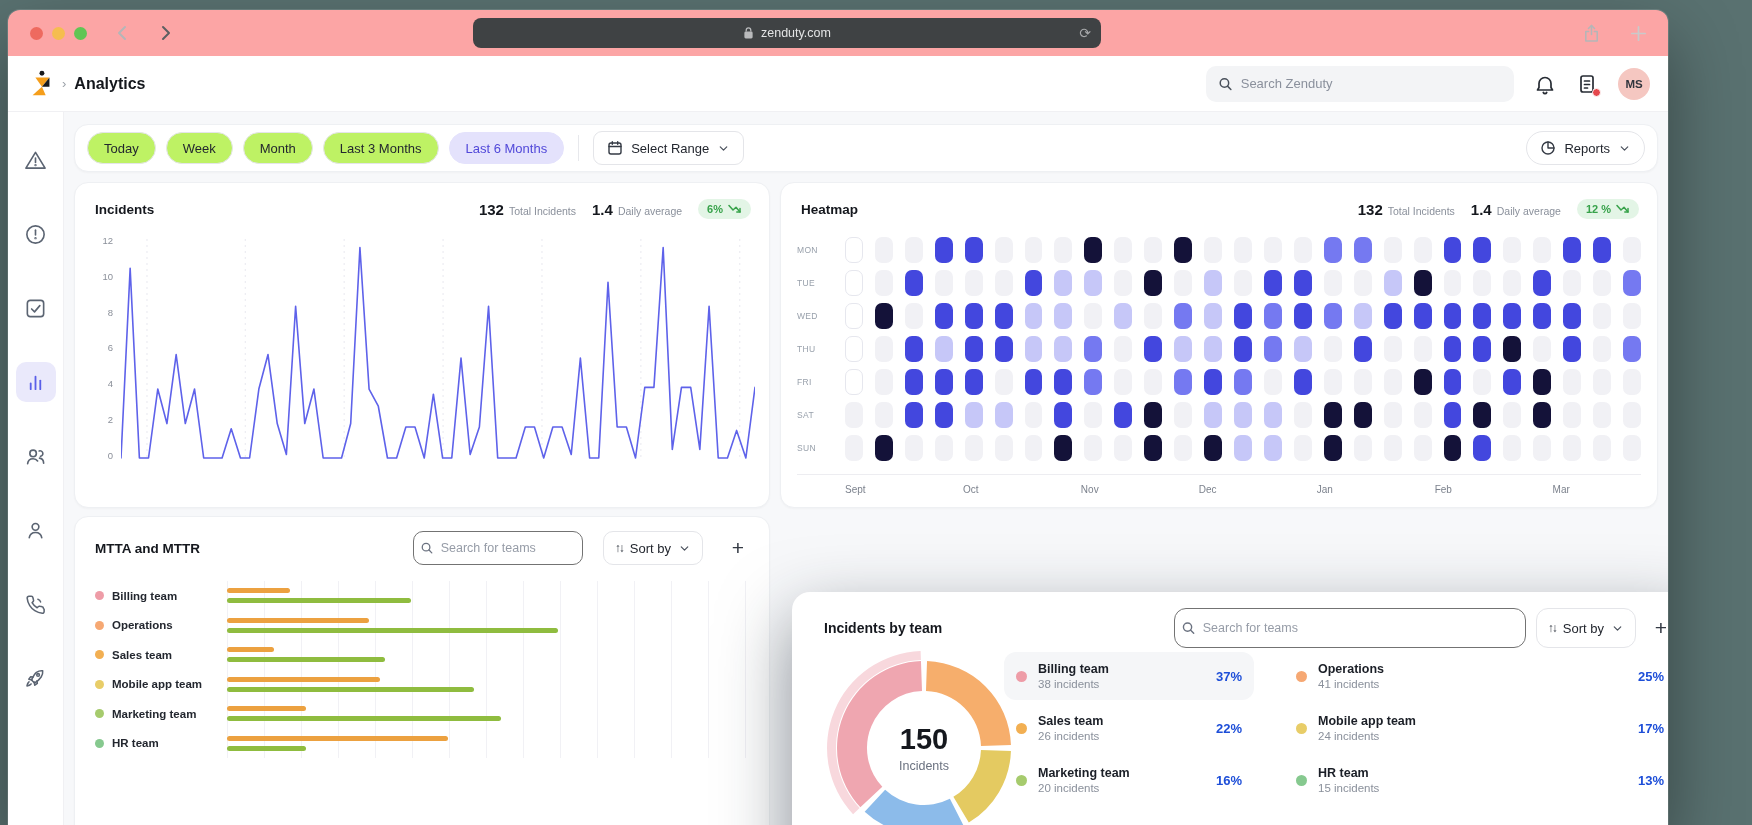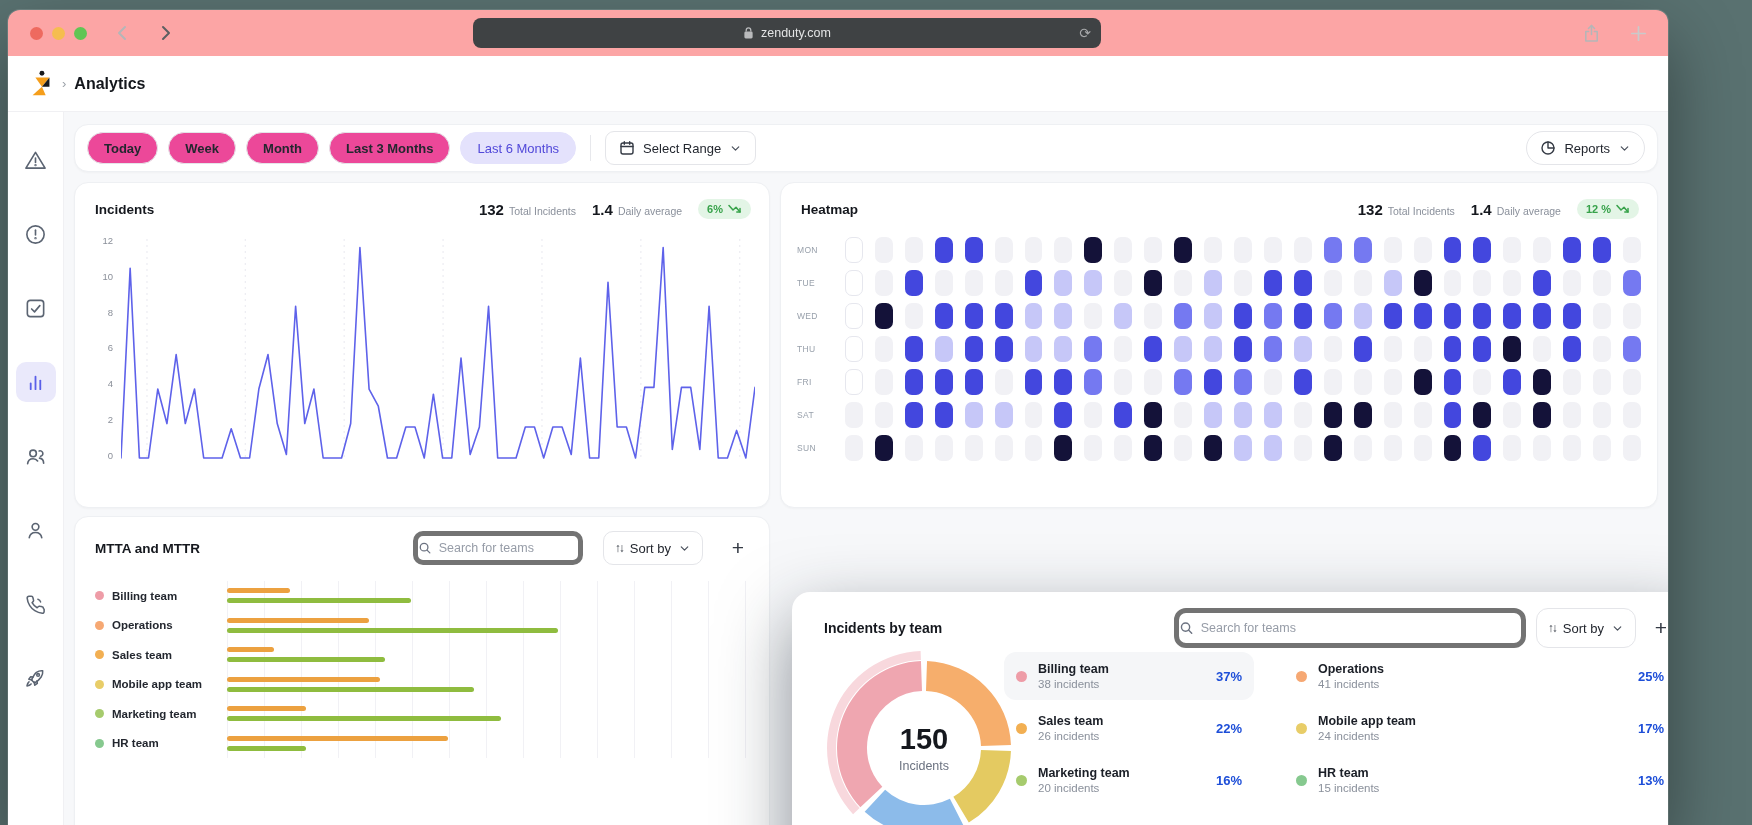--- a/index.html
+++ b/index.html
@@ -49,22 +49,22 @@
   .sitem { width:40px; height:40px; border-radius:10px; display:flex; align-items:center; justify-content:center; color:#5b6472; }
   .sitem.active { background:#eae9fb; color:#5a5fe8; }
   .sitem svg { width:23px; height:23px; }
 
   
   .main { position:absolute; left:56px; top:56px; right:0; bottom:0; background:#f7f8fa; }
   .card { position:absolute; background:#fff; border:1px solid #eef0f3; border-radius:14px; box-shadow:0 1px 2px rgba(16,24,40,.03); }
 
   
   .filterbar { left:10px; right:10px; top:12px; height:48px; display:flex; align-items:center; padding:0 12px; gap:10px; }
-  .pill { height:32px; padding:0 16px; border:1px solid #e4e5e9; border-radius:17px; background:#ec4899;
-          font-size:13px; color:#23272f; display:flex; align-items:center;font-weight:bold; }
+  .pill { height:32px; padding:0 16px; border:1px solid #e4e5e9; border-radius:17px; background:#bef264;
+          font-size:13px; color:#23272f; display:flex; align-items:center; }
   .pill.active { background:#e4e2fc; border-color:#e4e2fc; color:#5148d9; font-weight:500; }
   .vdiv { width:1px; height:26px; background:#e7e8ec; margin:0 4px; }
   .rangebtn, .reportsbtn { height:34px; padding:0 13px; border:1px solid #e4e5e9; border-radius:9px; background:#fff;
           font-size:13px; color:#23272f; display:flex; align-items:center; gap:8px; }
   .reportsbtn { margin-left:auto; border-radius:17px; }
   .chev { width:13px; height:13px; color:#49505b; }
   .icon16 { width:16px; height:16px; color:#343a44; }
 
   
   .cardhead { position:absolute; left:20px; right:18px; top:16px; display:flex; align-items:center; }
@@ -95,22 +95,22 @@
   .hm-cell { height:26px; border-radius:7px; }
   .lv-w { background:#ffffff; border:1px solid #e6e7ee; }
   .lv-0 { background:#f1f1f5; } .lv-1 { background:#c6c7f8; } .lv-2 { background:#7579f1; }
   .lv-3 { background:#4347de; } .lv-4 { background:#141239; }
   .hm-months { position:absolute; left:16px; right:16px; bottom:12px; border-top:1px solid #ededf1; padding-top:9px;
                display:grid; grid-template-columns:36px repeat(27,1fr); column-gap:12px; font-size:10px; color:#7c828d; }
 
   
   .card-mtta { left:10px; top:404px; width:696px; height:430px; }
   .mtta-head { position:absolute; left:20px; right:16px; top:14px; display:flex; align-items:center; gap:20px; }
-  .tsearch { margin-left:auto; width:170px; height:34px; border:5px solid #737373; border-radius:10px;
-             display:flex; align-items:center; padding:0 0; gap:7px; background:#fff; }
+  .tsearch { margin-left:auto; width:170px; height:34px; border:1px solid #737373; border-radius:10px;
+             display:flex; align-items:center; padding:0 6px; gap:7px; background:#fff; }
   .tsearch input { border:none; outline:none; width:100%; font-size:12.5px; color:#3d434d; background:transparent;
                    font-family:"Liberation Sans","DejaVu Sans",sans-serif; }
   .tsearch input::placeholder { color:#969ca7; }
   .sortbtn { height:34px; padding:0 11px; border:1px solid #e4e5e9; border-radius:10px; background:#fff;
              display:flex; align-items:center; gap:7px; font-size:13px; color:#23272f; }
   .sortarrows { font-size:12px; letter-spacing:-2px; color:#343a44; }
   .plusbtn { width:30px; height:30px; display:flex; align-items:center; justify-content:center;
              font-size:21px; color:#343a44; background:transparent; border:none; }
   .mtta-rows { position:absolute; left:20px; right:16px; top:64px; }
   .mtta-row { display:flex; align-items:center; height:29.5px; }
@@ -196,20 +196,43 @@
 
       <div class="appheader">
         <svg class="logo" viewBox="0 0 32 32">
           <circle cx="17" cy="4.5" r="2.6" fill="#17191c"></circle>
           <polygon points="10,9 25,9 17,19 10,9" fill="#f59e1b"></polygon>
           <polygon points="17,19 25,9 25,19" fill="#17191c"></polygon>
           <polygon points="7,28 17,19 21,28" fill="#f59e1b"></polygon>
         </svg>
         <span class="crumb-chev">›</span>
         <span class="apptitle">Analytics</span>
+        <div class="appheader-right">
+          <div class="gsearch">
+            <svg class="icon16" style="color:#4a515c" viewBox="0 0 16 16" fill="none" stroke="currentColor" stroke-width="1.6" stroke-linecap="round">
+                <circle cx="7" cy="7" r="4.6"></circle>
+                <path d="M10.6 10.6 14 14"></path>
+              </svg>
+            <input placeholder="Search Zenduty" style="">
+          </div>
+          <span class="hicon">
+            <svg viewBox="0 0 22 22" fill="none" stroke="currentColor" stroke-width="1.7" stroke-linecap="round" stroke-linejoin="round">
+                <path d="M17 14.5v-4a6 6 0 1 0-12 0v4L3.5 17h15z"></path>
+                <path d="M9.3 19.5a1.9 1.9 0 0 0 3.4 0"></path>
+              </svg>
+          </span>
+          <span class="hicon">
+            <svg viewBox="0 0 22 22" fill="none" stroke="currentColor" stroke-width="1.7" stroke-linecap="round" stroke-linejoin="round">
+                <rect x="5" y="3" width="12" height="16" rx="2"></rect>
+                <path d="M8.5 8h5M8.5 11.5h5M8.5 15h3"></path>
+              </svg>
+            <span class="reddot"></span>
+          </span>
+          <span class="avatar">MS</span>
+        </div>
       </div>
 
       <div class="sidebar" id="sidebar">
         <span class="sitem">
           <svg viewBox="0 0 24 24" fill="none" stroke="currentColor" stroke-width="1.7" stroke-linecap="round" stroke-linejoin="round">
               <path d="M12 3.5 22 20H2Z"></path>
               <path d="M12 9.5v4.5"></path>
               <circle cx="12" cy="16.8" r="0.4" fill="currentColor"></circle>
             </svg>
         </span>
@@ -554,20 +577,29 @@
               <div class="hm-cell lv-0"></div>
               <div class="hm-cell lv-0"></div>
               <div class="hm-cell lv-4"></div>
               <div class="hm-cell lv-3"></div>
               <div class="hm-cell lv-0"></div>
               <div class="hm-cell lv-0"></div>
               <div class="hm-cell lv-0"></div>
               <div class="hm-cell lv-0"></div>
               <div class="hm-cell lv-0"></div>
             </div>
+          <div class="hm-months" id="hm-months">
+              <span style="grid-column: 2 / span 4;">Sept</span>
+              <span style="grid-column: 6 / span 4;">Oct</span>
+              <span style="grid-column: 10 / span 4;">Nov</span>
+              <span style="grid-column: 14 / span 4;">Dec</span>
+              <span style="grid-column: 18 / span 4;">Jan</span>
+              <span style="grid-column: 22 / span 4;">Feb</span>
+              <span style="grid-column: 26 / span 4;">Mar</span>
+            </div>
         </div>
 
         <div class="card card-mtta">
           <div class="mtta-head">
             <span class="cardtitle">MTTA and MTTR</span>
             <div class="tsearch">
               <svg class="icon16" style="color:#6b7280" viewBox="0 0 16 16" fill="none" stroke="currentColor" stroke-width="1.5" stroke-linecap="round">
                   <circle cx="7" cy="7" r="4.4"></circle>
                   <path d="M10.4 10.4 13.6 13.6"></path>
                 </svg>

